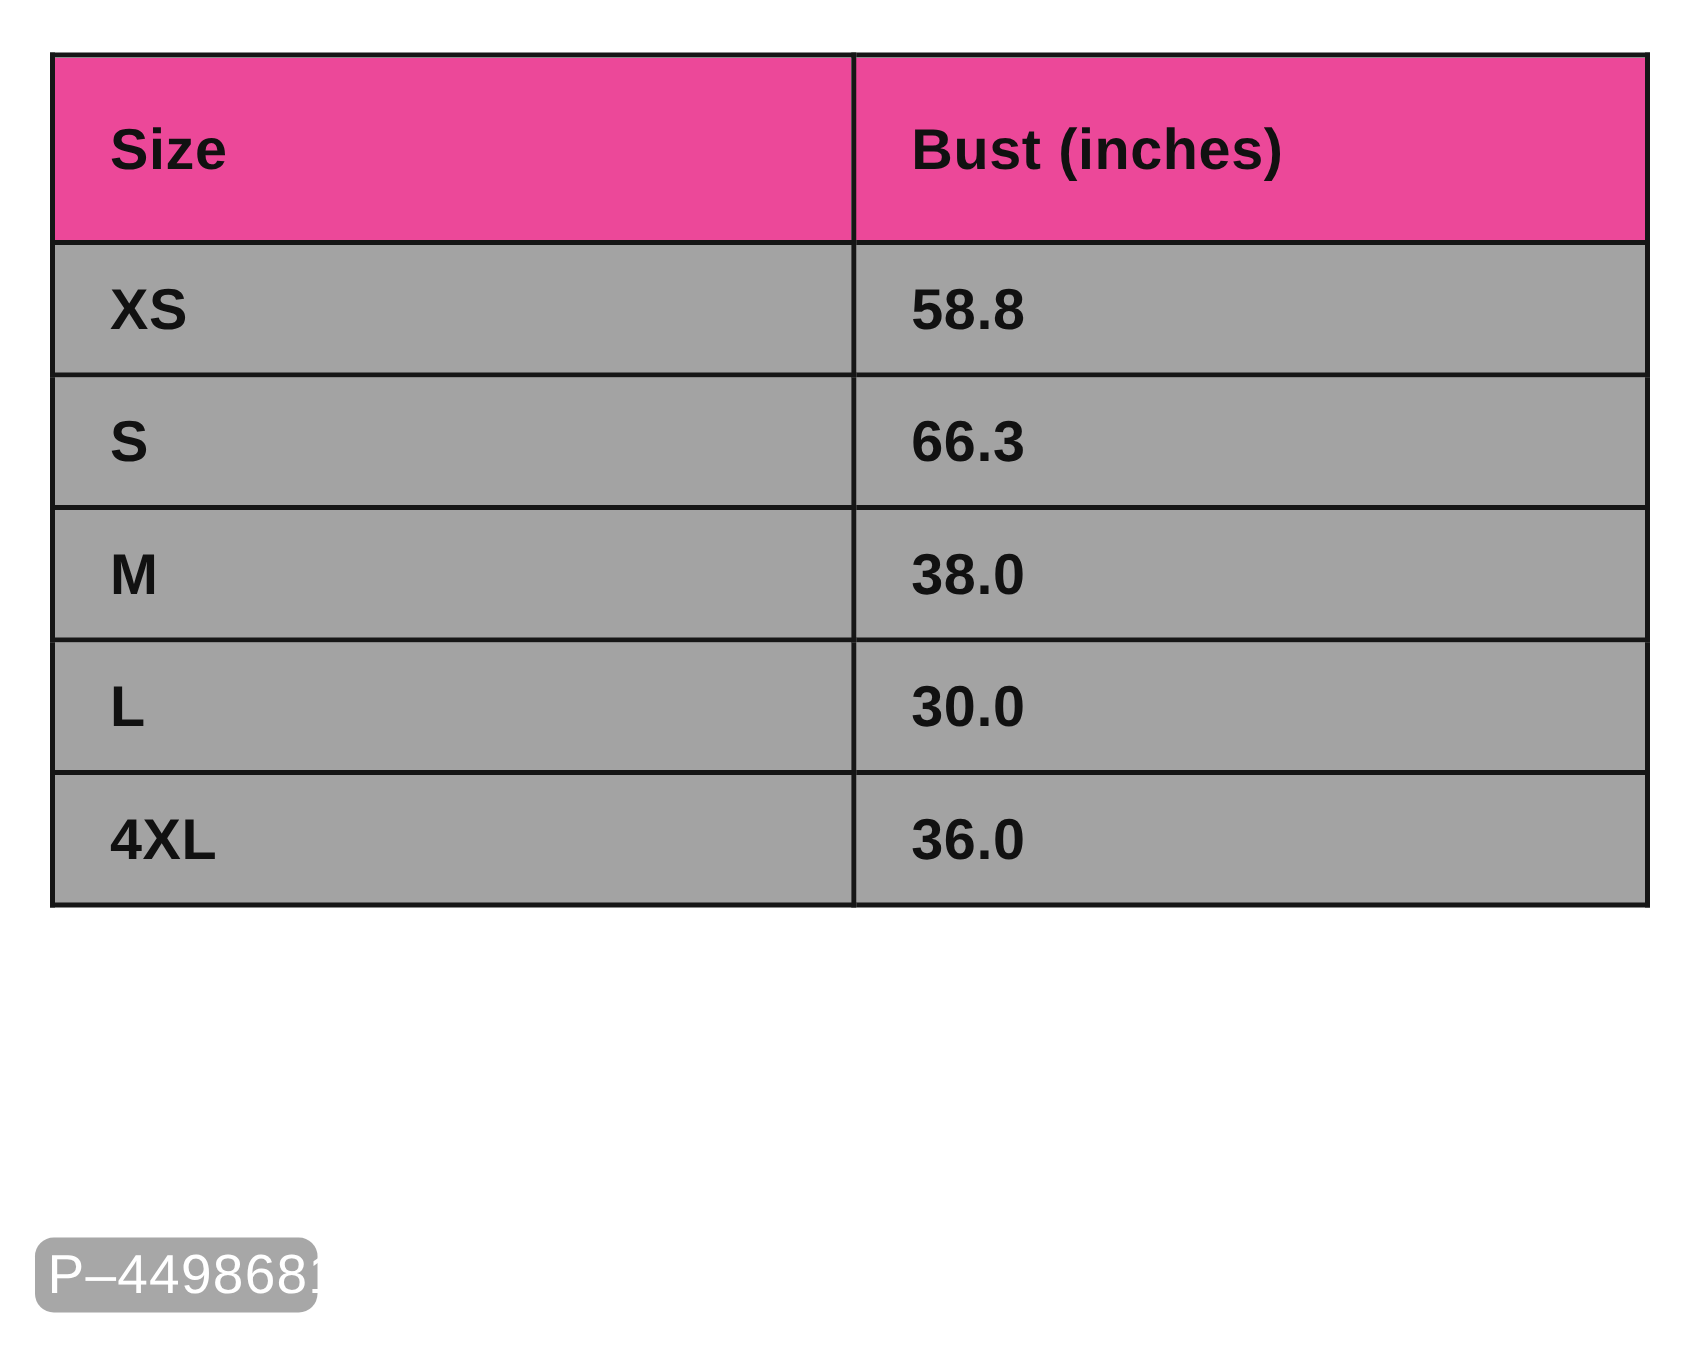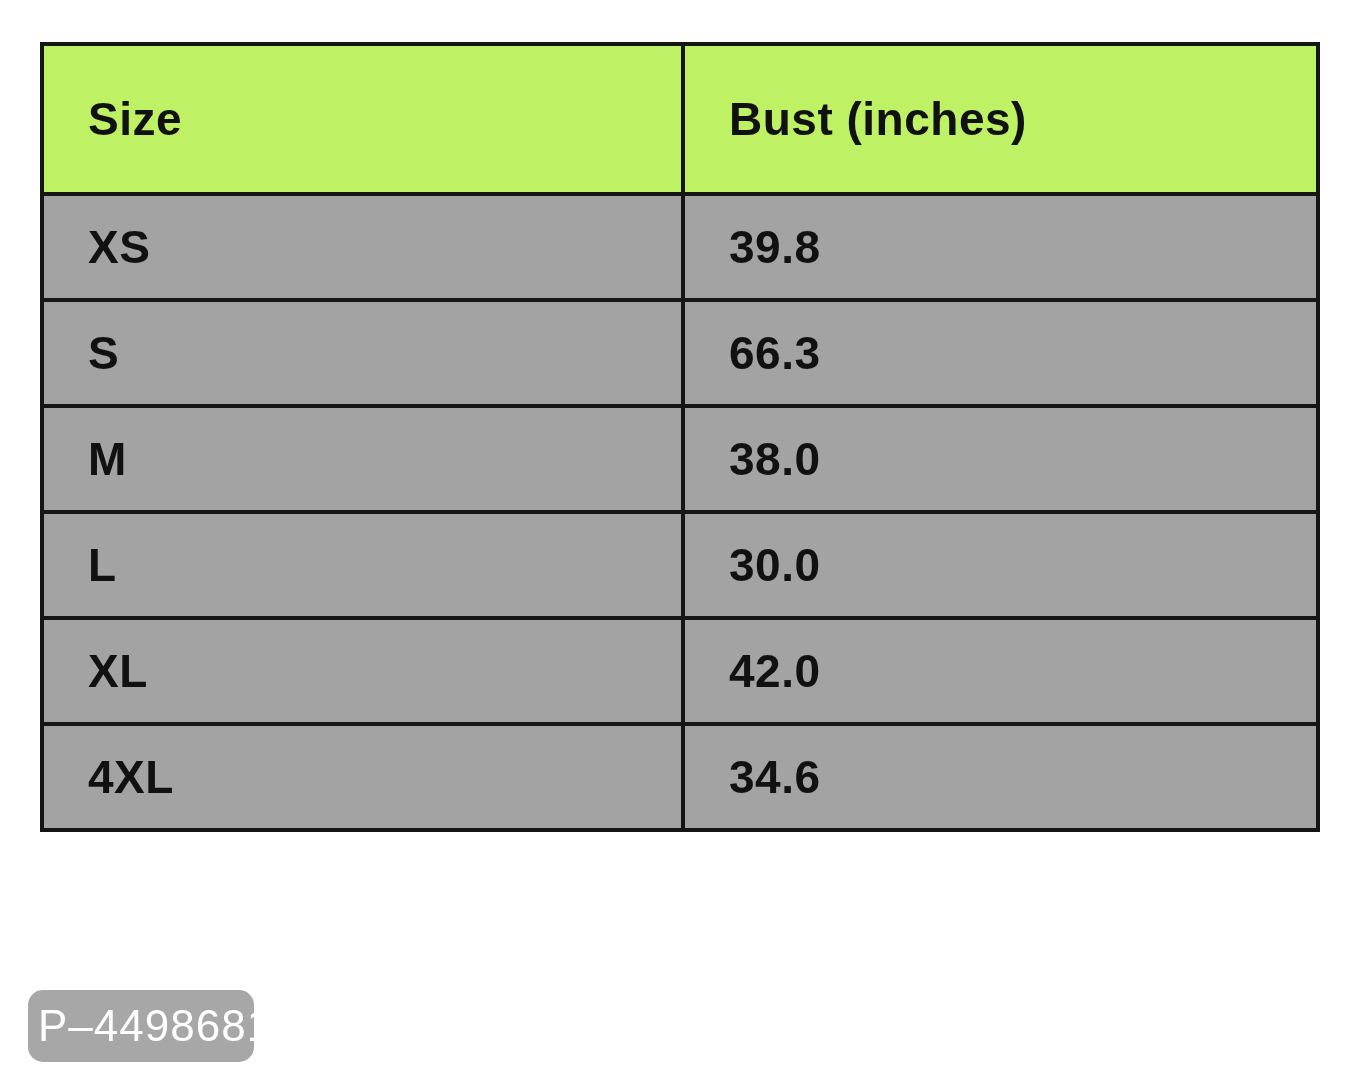--- a/index.html
+++ b/index.html
@@ -34,33 +34,33 @@
     vertical-align: middle;
     padding: 0 10px 0 44px;
     color: #111111;
     font-weight: bold;
     font-size: 46px;
     letter-spacing: 0.5px;
     white-space: nowrap;
     overflow: hidden;
   }
   table.size-chart th {
-    background: #bef264;
+    background: #ec4899;
     height: 146px;
   }
   table.size-chart td {
     background: #a3a3a3;
     height: 102px;
   }
   .watermark {
     position: absolute;
     left: 28px;
     top: 990px;
     width: 226px;
-    height: 72px;
+    height: 60px;
     background: rgba(148, 148, 148, 0.82);
     border-radius: 15px;
     display: flex;
     align-items: center;
     padding-left: 10px;
     box-sizing: border-box;
   }
   .watermark-text {
     color: #ffffff;
     font-size: 44px;
@@ -82,41 +82,37 @@
     </colgroup>
     <thead>
       <tr>
         <th>Size</th>
         <th>Bust (inches)</th>
       </tr>
     </thead>
     <tbody>
       <tr>
         <td>XS</td>
-        <td>39.8</td>
+        <td>58.8</td>
       </tr>
       <tr>
         <td>S</td>
         <td>66.3</td>
       </tr>
       <tr>
         <td>M</td>
         <td>38.0</td>
       </tr>
       <tr>
         <td>L</td>
         <td>30.0</td>
       </tr>
       <tr>
-        <td>XL</td>
-        <td>42.0</td>
-      </tr>
-      <tr>
         <td>4XL</td>
-        <td>34.6</td>
+        <td>36.0</td>
       </tr>
     </tbody>
   </table>
 
   <div class="watermark">
     <span class="watermark-text">P–4498681</span>
   </div>
 
 </div>
 

